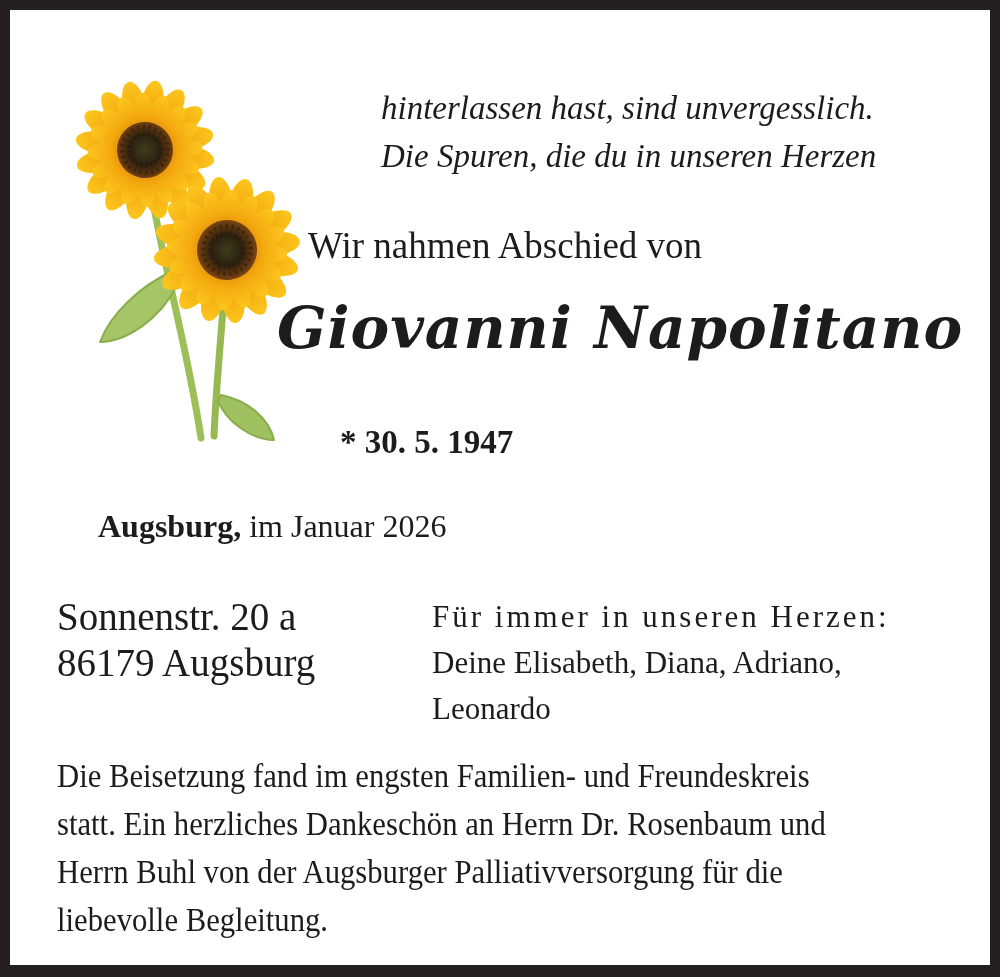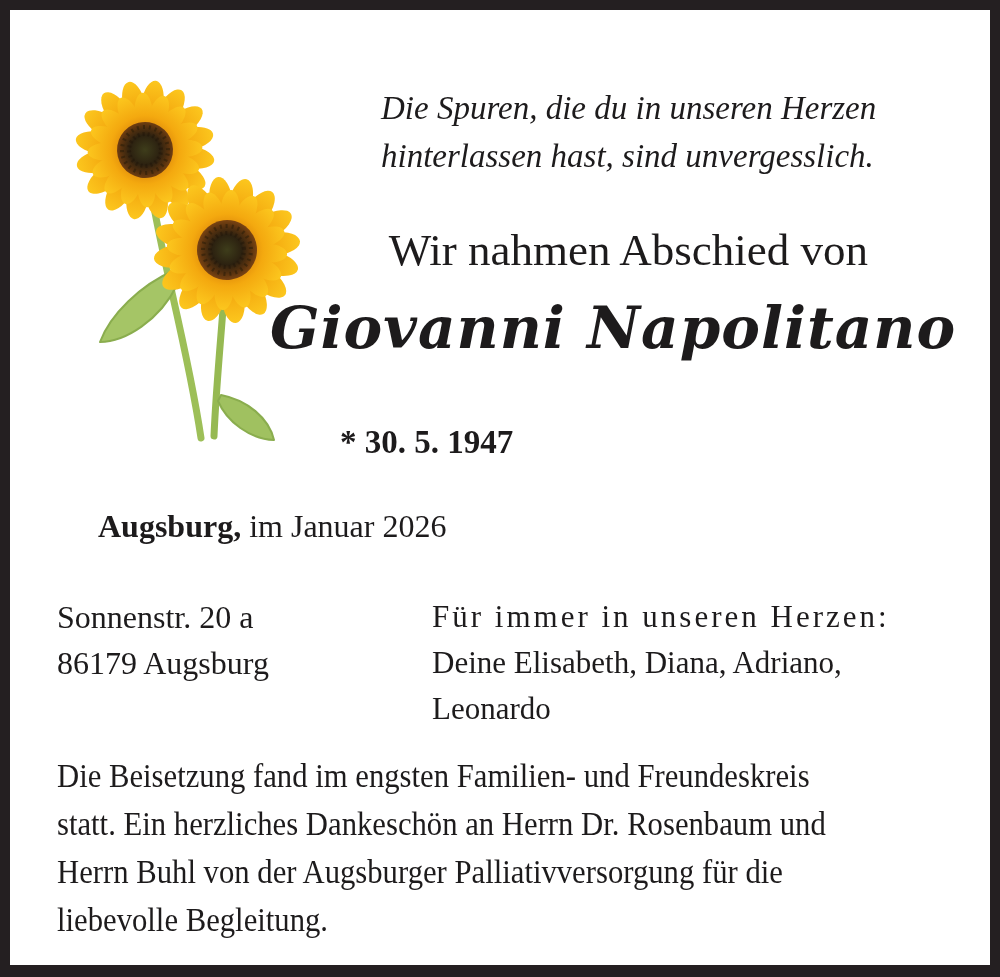--- a/index.html
+++ b/index.html
@@ -34,29 +34,30 @@
     font-style: italic;
     font-size: 33px;
     line-height: 48px;
     white-space: nowrap;
   }
   .intro {
     position: absolute;
     left: 308px;
     top: 224px;
     width: 560px;
-    text-align: right;
-    font-size: 45px;
+    text-align: left;
+    font-size: 37px;
     white-space: nowrap;
   }
   .name {
     position: absolute;
     left: 270px;
     top: 294px;
     width: 700px;
+    text-align: center;
     font-size: 58px;
     font-style: italic;
     font-weight: bold;
     font-family: "DejaVu Serif", "Liberation Serif", serif;
     letter-spacing: 1px;
     white-space: nowrap;
   }
   .dates {
     position: absolute;
     left: 340px;
@@ -75,21 +76,21 @@
     left: 57px;
     top: 508px;
     font-size: 32px;
     white-space: nowrap;
   }
   .place .city { font-weight: bold; margin-left: 41px; }
   .address {
     position: absolute;
     left: 57px;
     top: 594px;
-    font-size: 32px;
+    font-size: 39px;
     line-height: 46px;
     white-space: nowrap;
   }
   .farewell {
     position: absolute;
     left: 432px;
     top: 594px;
     font-size: 31px;
     line-height: 46px;
     white-space: nowrap;
@@ -166,22 +167,22 @@
         <use href="#ring" transform="scale(1.05)"></use>
         <use href="#ring" transform="rotate(11.25) scale(0.86)"></use>
       </g>
       <circle r="30" fill="url(#dg)"></circle>
       <circle r="24" fill="none" stroke="#241a08" stroke-width="4" stroke-dasharray="2 4" opacity="0.5"></circle>
       <circle r="17" fill="none" stroke="#1f1508" stroke-width="4" stroke-dasharray="2 3" opacity="0.45"></circle>
     </g>
   </svg>
 
   <div class="quote">
+    <div>hinterlassen hast, sind unvergesslich.</div>
     <div>Die Spuren, die du in unseren Herzen</div>
-    <div>hinterlassen hast, sind unvergesslich.</div>
   </div>
 
   <div class="intro">Wir nahmen Abschied von</div>
 
   <div class="name">Giovanni Napolitano</div>
 
   <div class="dates">
     <span>* 30. 5. 1947</span>
   </div>
 

